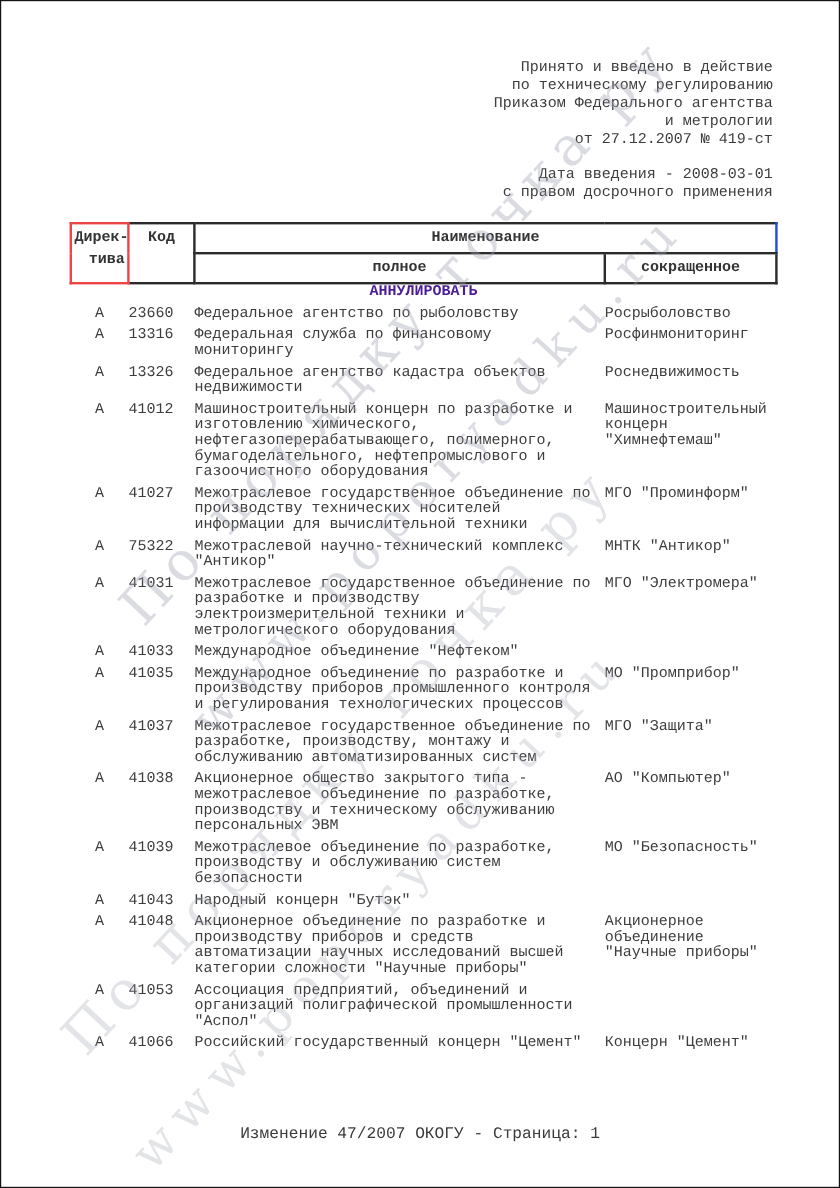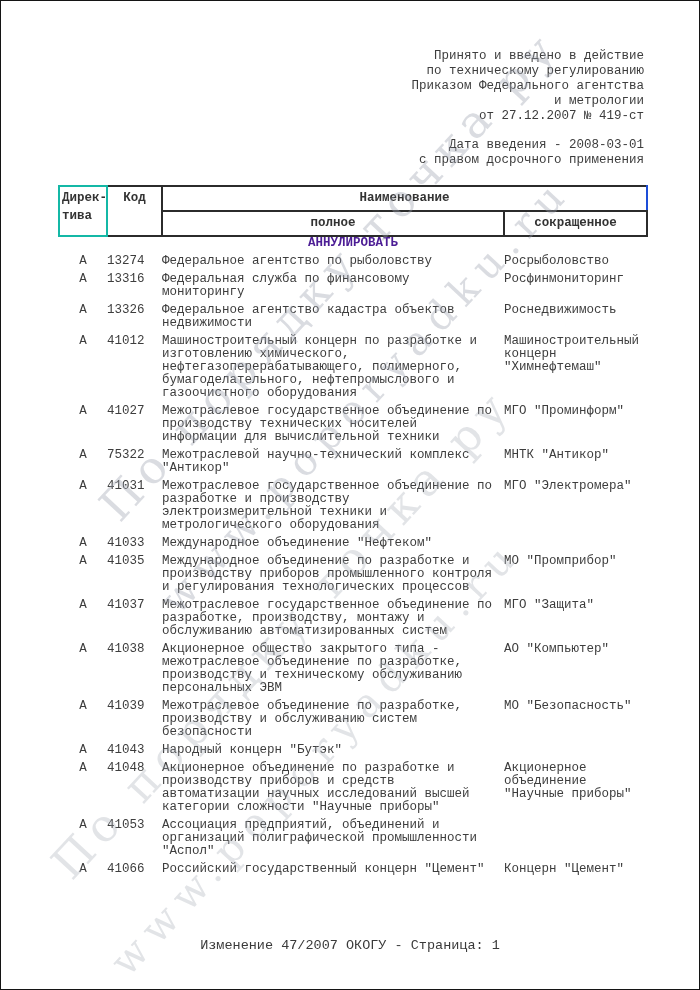--- a/index.html
+++ b/index.html
@@ -58,21 +58,21 @@
   table.clsf col.col-full{width:342px;}
   table.clsf col.col-short{width:143px;}
   table.clsf th{
     font-weight:bold;
     color:#333333;
     padding:2px 2px 3px 2px;
     white-space:pre-line;
     vertical-align:top;
     line-height:18px;
   }
-  .h-directive{border:2px solid #14b8a6;text-align:left;}
+  .h-directive{border:2px solid #ef4444;text-align:right;}
   .h-code{border-top:2px solid #2b2b2b;border-bottom:2px solid #2b2b2b;border-right:2px solid #2b2b2b;text-align:center;}
   .h-name{border-top:2px solid #2b2b2b;border-right:2px solid #1d4ed8;border-bottom:2px solid #2b2b2b;text-align:center;line-height:17px;}
   .h-full{border-right:2px solid #2b2b2b;border-bottom:2px solid #2b2b2b;text-align:center;line-height:19px;}
   .h-short{border-right:2px solid #2b2b2b;border-bottom:2px solid #2b2b2b;text-align:center;line-height:19px;}
   table.clsf tbody td{
     vertical-align:top;
     line-height:13px;
     padding:0 0 5px 0;
     white-space:pre-line;
   }
@@ -140,21 +140,21 @@
         <th class="h-short">сокращенное</th>
       </tr>
     </thead>
     <tbody>
       <tr class="section-row">
         <td colspan="4">АННУЛИРОВАТЬ</td>
       </tr>
 
     <tr>
           <td class="c-directive">А</td>
-          <td class="c-code">13274</td>
+          <td class="c-code">23660</td>
           <td class="c-full">Федеральное агентство по рыболовству</td>
           <td class="c-short">Росрыболовство</td>
         </tr>
         <tr>
           <td class="c-directive">А</td>
           <td class="c-code">13316</td>
           <td class="c-full">Федеральная служба по финансовому
 мониторингу</td>
           <td class="c-short">Росфинмониторинг</td>
         </tr>

